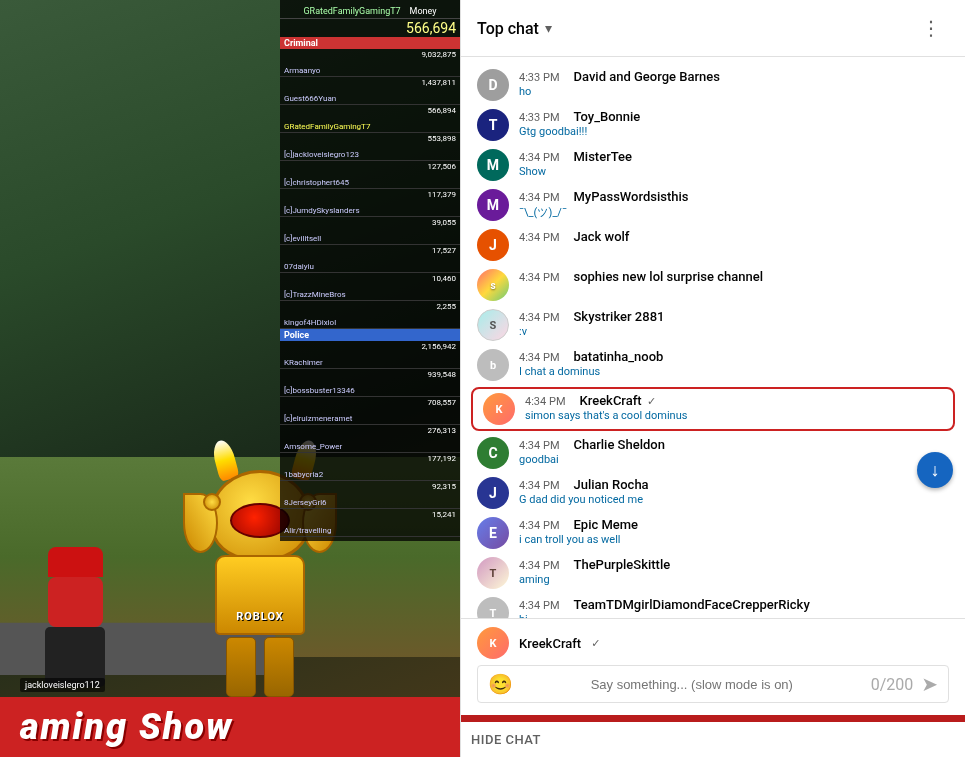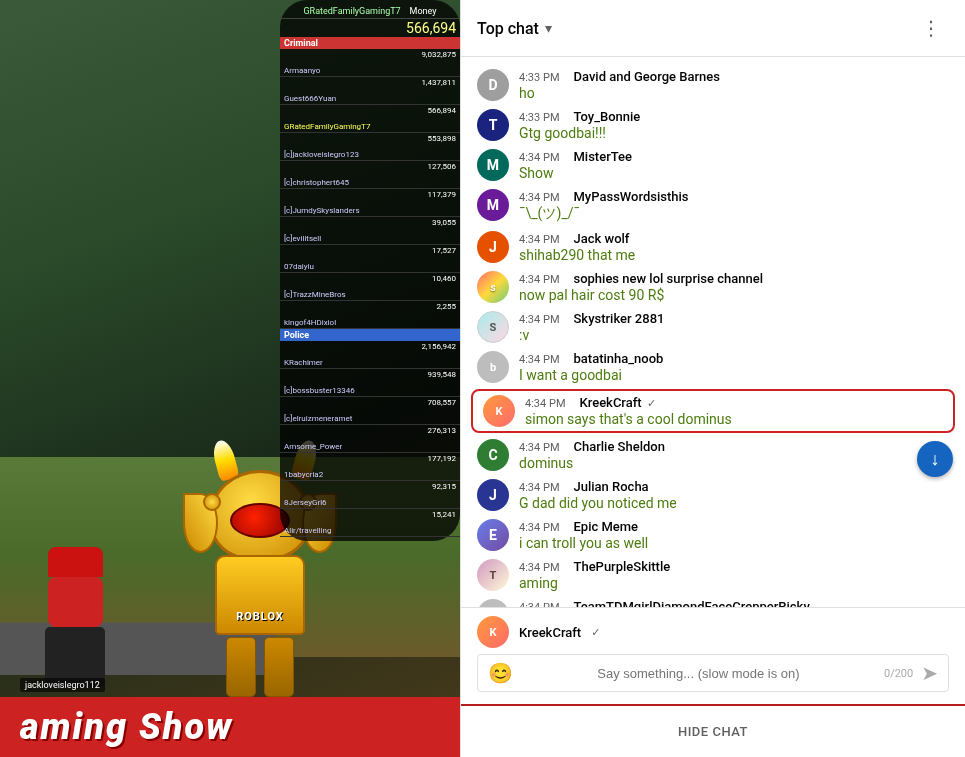--- a/index.html
+++ b/index.html
@@ -32,21 +32,20 @@
     
     .scoreboard {
       position: absolute;
       top: 0;
       right: 0;
       width: 180px;
       background: rgba(0,0,0,0.75);
       font-size: 9px;
       color: #fff;
       padding: 4px 0;
-      border-radius: 27px;
     }
 
     .scoreboard-header {
       text-align: center;
       color: #fff;
       font-size: 9px;
       padding: 2px 4px;
       border-bottom: 1px solid #444;
     }
 
@@ -396,22 +395,22 @@
       color: #030303;
     }
 
     .msg-author .verified {
       color: #606060;
       font-size: 11px;
       margin-left: 2px;
     }
 
     .msg-text {
-      font-size: 14px;
-      color: #4d7c0f;
+      font-size: 11px;
+      color: #0369a1;
       margin-top: 1px;
       word-break: break-word;
     }
 
     
     .av-gray { background: #9e9e9e; }
     .av-blue-dark { background: #1a237e; }
     .av-teal { background: #00695c; }
     .av-purple { background: #6a1b9a; }
     .av-orange { background: #e65100; }
@@ -483,39 +482,39 @@
     .chat-input {
       flex: 1;
       border: none;
       outline: none;
       font-size: 13px;
       color: #aaa;
       text-align: center;
     }
 
     .char-count {
-      font-size: 11px;
+      font-size: 16px;
       color: #aaa;
     }
 
     .send-icon {
       font-size: 20px;
       color: #aaa;
       cursor: pointer;
     }
 
     .hide-chat-btn {
       width: 100%;
-      text-align: center;
-      padding: 18px;
+      text-align: left;
+      padding: 10px;
       font-size: 13px;
       font-weight: 500;
       color: #606060;
       cursor: pointer;
-      border-top: 2px solid #b91c1c;
+      border-top: 7px solid #b91c1c;
       margin-top: 4px;
       letter-spacing: 0.5px;
     }
 
     
     .chat-body-wrapper {
       flex: 1;
       position: relative;
       display: flex;
       flex-direction: column;
@@ -746,32 +745,30 @@
         </div>
       </div>
 
       <div class="chat-message">
         <div class="avatar av-orange">J</div>
         <div class="msg-content">
           <div class="msg-header">
             <span class="msg-time">4:34 PM</span>
             <span class="msg-author">Jack wolf</span>
           </div>
-          <div class="msg-text">shihab290 that me</div>
         </div>
       </div>
 
       <div class="chat-message">
         <div class="avatar av-sophie" style="font-size:10px; font-weight:bold; color:#fff; text-shadow:0 1px 2px rgba(0,0,0,0.5);">s</div>
         <div class="msg-content">
           <div class="msg-header">
             <span class="msg-time">4:34 PM</span>
             <span class="msg-author">sophies new lol surprise channel</span>
           </div>
-          <div class="msg-text">now pal hair cost 90 R$</div>
         </div>
       </div>
 
       <div class="chat-message">
         <div class="avatar av-skystriker" style="font-size:11px; color:#555;">S</div>
         <div class="msg-content">
           <div class="msg-header">
             <span class="msg-time">4:34 PM</span>
             <span class="msg-author">Skystriker 2881</span>
           </div>
@@ -779,21 +776,21 @@
         </div>
       </div>
 
       <div class="chat-message">
         <div class="avatar av-batata" style="font-size:11px; color:#fff;">b</div>
         <div class="msg-content">
           <div class="msg-header">
             <span class="msg-time">4:34 PM</span>
             <span class="msg-author">batatinha_noob</span>
           </div>
-          <div class="msg-text">I want a goodbai</div>
+          <div class="msg-text">I chat a dominus</div>
         </div>
       </div>
 
       <div class="chat-message highlighted">
         <div class="avatar av-kreek" style="font-size:11px; color:#fff; font-weight:bold;">K</div>
         <div class="msg-content">
           <div class="msg-header">
             <span class="msg-time">4:34 PM</span>
             <span class="msg-author">KreekCraft <span class="verified">✓</span></span>
           </div>
@@ -801,21 +798,21 @@
         </div>
       </div>
 
       <div class="chat-message">
         <div class="avatar av-green">C</div>
         <div class="msg-content">
           <div class="msg-header">
             <span class="msg-time">4:34 PM</span>
             <span class="msg-author">Charlie Sheldon</span>
           </div>
-          <div class="msg-text">dominus</div>
+          <div class="msg-text">goodbai</div>
         </div>
       </div>
 
       <div class="chat-message">
         <div class="avatar av-indigo">J</div>
         <div class="msg-content">
           <div class="msg-header">
             <span class="msg-time">4:34 PM</span>
             <span class="msg-author">Julian Rocha</span>
           </div>

